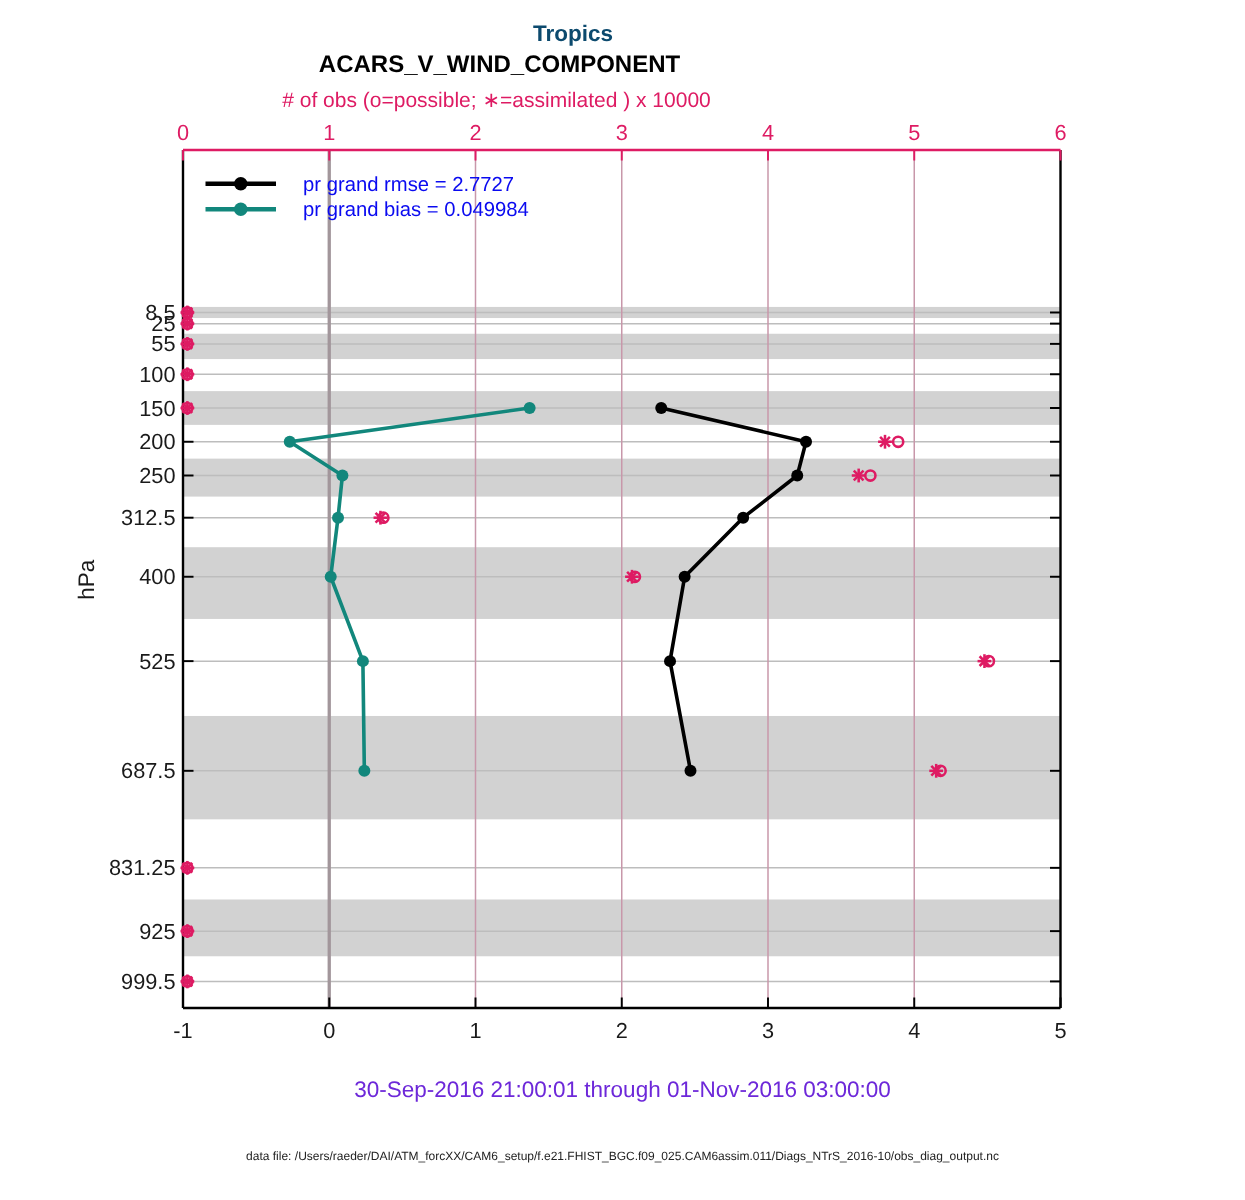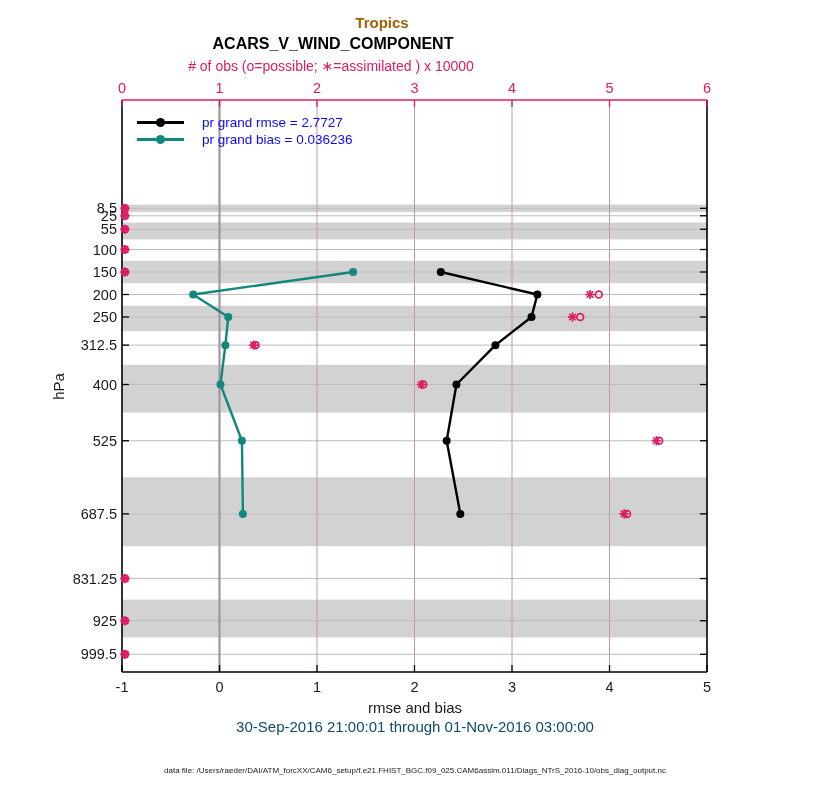--- a/index.html
+++ b/index.html
@@ -2,39 +2,39 @@
 <html style="--crimson: #DE1B63; --teal: #12877C; --legend-blue: #0A0AF0; --rmse-black: #000000;"><head>
 <meta charset="utf-8">
 <style>
   html,body{margin:0;padding:0;background:#ffffff;}
   .fig{
     position:relative;width:830px;height:800px;background:#ffffff;overflow:hidden;
     font-family:"Liberation Sans","DejaVu Sans",sans-serif;color:#111;
   }
   .fig svg{position:absolute;left:0;top:0;}
   .title-line1{position:absolute;top:14px;left:0;width:764px;text-align:center;
-    font-size:15px;font-weight:bold;color:#a16207;}
+    font-size:15px;font-weight:bold;color:#0c4a6e;}
   .title-line2{position:absolute;top:35px;left:0;width:666px;text-align:center;
     font-size:16px;font-weight:bold;color:#000;}
   .top-axis-label{position:absolute;top:58px;left:0;width:662px;text-align:center;
     font-size:14px;color:var(--crimson);}
   .legend{position:absolute;left:137px;top:114px;}
   .legend-row{display:flex;align-items:center;height:17px;}
   .swatch{position:relative;width:47px;height:2.6px;display:inline-block;}
   .swatch.rmse{background:var(--rmse-black);}
   .swatch.bias{background:var(--teal);}
   .swatch .dot{position:absolute;left:50%;top:50%;width:9px;height:9px;
     margin-left:-4.5px;margin-top:-4.5px;border-radius:50%;background:inherit;}
   .legend-text{margin-left:18px;font-size:13.5px;color:var(--legend-blue);white-space:nowrap;}
   .ylabel{position:absolute;left:36px;top:378px;width:44px;text-align:center;
     transform:rotate(-90deg);font-size:15px;color:#1a1a1a;}
   .xlabel{position:absolute;top:699px;left:0;width:830px;text-align:center;
     font-size:15px;color:#1a1a1a;}
   .daterange{position:absolute;top:718px;left:0;width:830px;text-align:center;
-    font-size:15px;color:#0c4a6e;}
+    font-size:15px;color:#6d28d9;}
   .footer{position:absolute;top:766px;left:0;width:830px;text-align:center;
     font-size:8px;color:#222;white-space:nowrap;}
 </style>
 </head>
 <body>
 
 <div class="fig">
   <svg id="plot-svg" width="830" height="800">
       <g>
         <rect x="122" y="204.6125" width="585" height="7.424999999999983" fill="#D2D2D2"></rect>
@@ -259,21 +259,20 @@
     <div class="legend-row">
       <span class="swatch rmse">
           <span class="dot"></span>
         </span>
       <span class="legend-text">pr grand rmse = 2.7727</span>
     </div>
     <div class="legend-row">
       <span class="swatch bias">
           <span class="dot"></span>
         </span>
-      <span class="legend-text">pr grand bias = 0.036236</span>
+      <span class="legend-text">pr grand bias = 0.049984</span>
     </div>
   </div>
 
   <div class="ylabel">hPa</div>
-  <div class="xlabel">rmse and bias</div>
   <div class="daterange">30-Sep-2016 21:00:01 through 01-Nov-2016 03:00:00</div>
   <div class="footer">data file: /Users/raeder/DAI/ATM_forcXX/CAM6_setup/f.e21.FHIST_BGC.f09_025.CAM6assim.011/Diags_NTrS_2016-10/obs_diag_output.nc</div>
 </div>
 
 </body></html>

